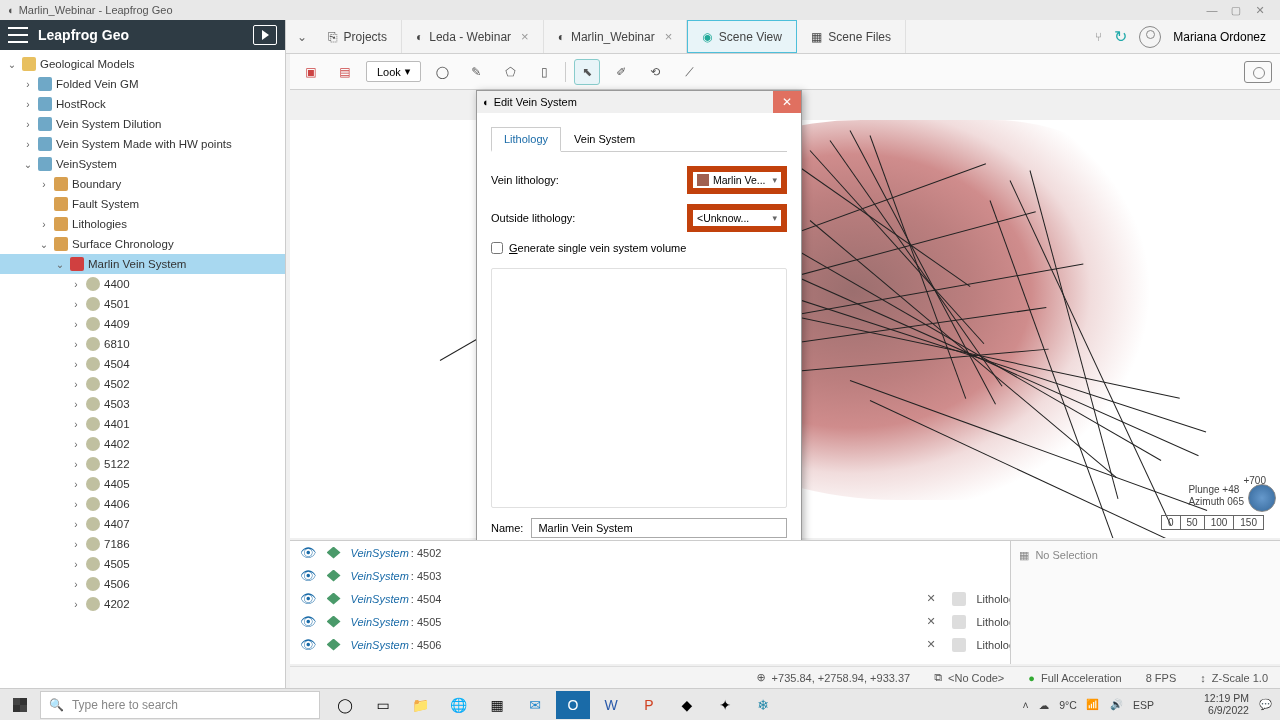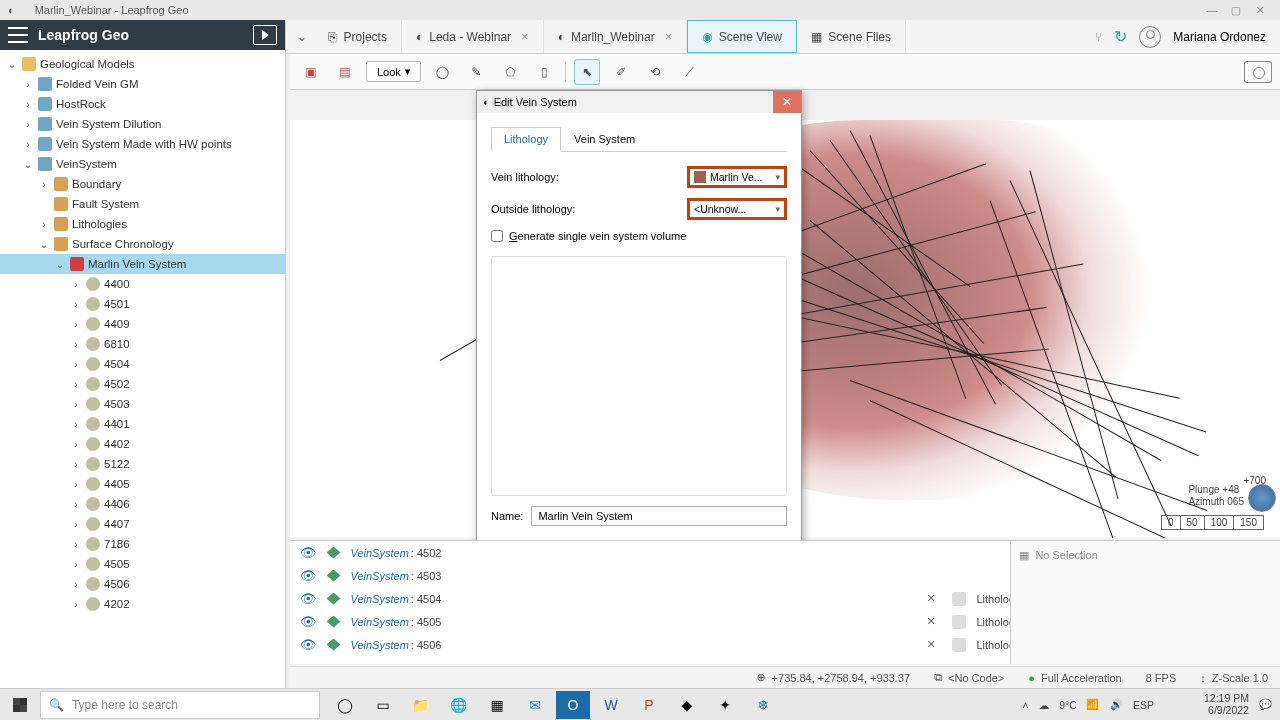--- a/index.html
+++ b/index.html
@@ -63,21 +63,21 @@
 
 .dialog { position: absolute; top: 90px; left: 476px; width: 326px; background: #fff; border: 1px solid #999; box-shadow: 2px 2px 8px rgba(0,0,0,0.3); }
 .dlg-title { height: 22px; background: #f0f0f0; display: flex; align-items: center; padding: 0 6px; font-size: 11px; }
 .dlg-title .close { margin-left: auto; width: 28px; height: 22px; background: #e07060; color: #fff; display: flex; align-items: center; justify-content: center; margin-right: -6px; font-size: 12px; }
 .dlg-body { padding: 14px; }
 .dlg-tabs { display: flex; border-bottom: 1px solid #ccc; margin-bottom: 14px; }
 .dlg-tab { padding: 5px 12px; font-size: 11px; border: 1px solid transparent; border-bottom: none; }
 .dlg-tab.active { border-color: #ccc; background: #fff; color: #1a6ba8; border-bottom: 2px solid #fff; margin-bottom: -1px; }
 .dlg-field { display: flex; align-items: center; margin-bottom: 10px; font-size: 11px; }
 .dlg-field label { flex: 1; }
-.dlg-field .combo { width: 100px; border: 3px solid #c2410c; padding: 2px 4px; display: flex; align-items: center; gap: 4px; font-size: 10.5px; }
+.dlg-field .combo { width: 100px; border: 6px solid #c2410c; padding: 2px 4px; display: flex; align-items: center; gap: 4px; font-size: 10.5px; }
 .dlg-field .swatch { width: 12px; height: 12px; background: #a06050; }
 .dlg-field .darr { margin-left: auto; color: #666; font-size: 9px; }
 .dlg-check { display: flex; align-items: center; gap: 6px; font-size: 11px; }
 .dlg-check input { width: 12px; height: 12px; }
 .dlg-spacer { height: 240px; border: 1px solid #e0e0e0; margin-top: 14px; border-radius: 2px; }
 .dlg-name { display: flex; align-items: center; gap: 8px; margin: 10px 0; font-size: 11px; }
 .dlg-name input { flex: 1; border: 1px solid #aaa; padding: 3px 6px; font-size: 11px; }
 .dlg-buttons { display: flex; gap: 10px; justify-content: flex-end; align-items: center; padding: 4px 0; }
 .dlg-buttons .help { width: 22px; height: 22px; border: 1.5px solid #888; border-radius: 50%; display: flex; align-items: center; justify-content: center; margin-right: auto; color: #666; }
 .dlg-buttons button { width: 94px; height: 24px; font-size: 11px; border: 1px solid #888; background: #fff; }
@@ -113,21 +113,21 @@
 .taskbar .task-icons { display: flex; gap: 4px; margin-left: 8px; }
 .taskbar .task-icons .ticon2 { width: 34px; height: 28px; display: flex; align-items: center; justify-content: center; font-size: 14px; }
 .taskbar .tray { margin-left: auto; display: flex; align-items: center; gap: 10px; padding-right: 8px; font-size: 10.5px; color: #444; }
 .taskbar .clock { text-align: right; line-height: 1.1; margin-left: 40px; }
 </style>
 </head>
 <body>
 
 <div class="titlebar">
   <span>◐</span>
-  <span style="margin-left:20px">Marlin_Webinar - Leapfrog Geo</span>
+  <span style="margin-left:4px">Marlin_Webinar - Leapfrog Geo</span>
   <div class="spacer"></div>
   <div class="winbtn">—</div>
   <div class="winbtn">▢</div>
   <div class="winbtn">✕</div>
 </div>
 
 <div class="left-panel">
   <div class="appheader">
     <div class="menu-icon"></div>
     <div class="title">Leapfrog Geo</div>

